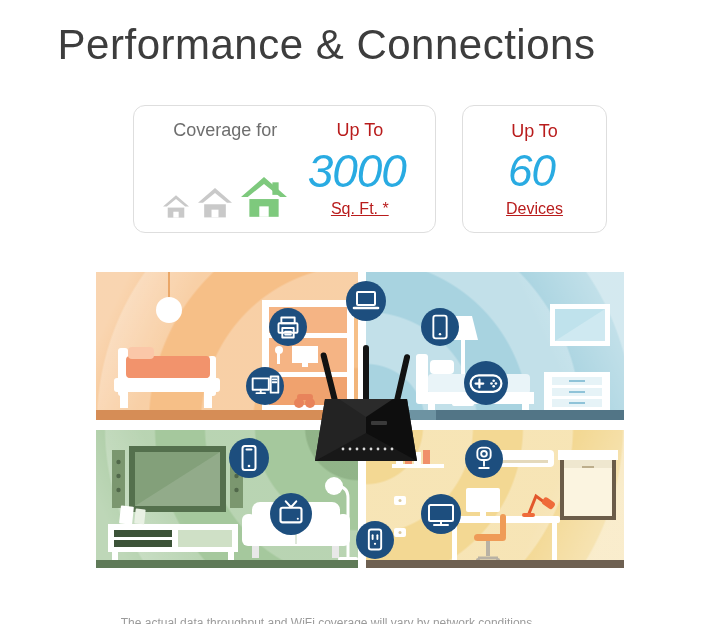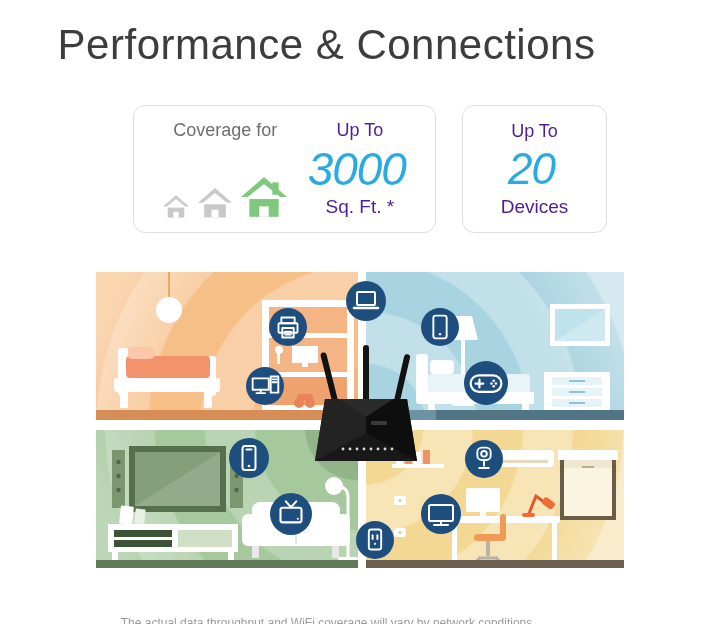--- a/index.html
+++ b/index.html
@@ -9,22 +9,22 @@
          color:#3d3d3d;letter-spacing:0.5px;line-height:1.1;}
   
   .card{position:absolute;background:#fff;border:1px solid #dedede;border-radius:12px;
         box-sizing:border-box;justify-content:center;}
   .card-coverage{left:133px;top:105px;width:303px;height:128px;display:flex;padding:13px 16px 12px 16px;}
   .cov-left{width:56%;display:flex;flex-direction:column;justify-content:space-between;align-items:center;}
   .cov-label{text-align:center;color:#6e6e6e;font-size:18px;line-height:1.25;}
   .houses{display:flex;align-items:flex-end;gap:9px;margin-bottom:1px;}
   .cov-right{width:44%;display:flex;flex-direction:column;align-items:center;
              justify-content:space-between;padding:1px 0 2px 0;}
-  .upto,.unit{color:#4c1d95;font-size:18px;}
-  .unit{font-size:19px;}
+  .upto,.unit{color:#b91c1c;font-size:18px;}
+  .unit{font-size:16px;text-decoration:underline;}
   .big-number{color:#29abe2;font-size:46px;font-weight:normal;font-style:italic;
               line-height:1;letter-spacing:-1px;padding-right:6px;}
   .card-devices{left:462px;top:105px;width:145px;height:128px;display:flex;flex-direction:column;
                 align-items:center;justify-content:space-between;padding:15px 10px 14px 10px;}
   .card-devices .big-number{font-size:44px;}
   
   .illo{position:absolute;left:96px;top:272px;width:528px;height:296px;background:#fff;}
   .room{position:absolute;overflow:hidden;}
   .room svg{position:absolute;left:0;top:0;}
   .room-tl{left:0;top:0;width:262px;height:148px;
@@ -100,21 +100,21 @@
     </div>
     <div class="cov-right">
       <div class="upto">Up To</div>
       <div class="big-number">3000</div>
       <div class="unit">Sq. Ft. *</div>
     </div>
   </div>
 
   <div class="card card-devices">
     <div class="upto">Up To</div>
-    <div class="big-number">20</div>
+    <div class="big-number">60</div>
     <div class="unit">Devices</div>
   </div>
 
   <div class="illo">
 
     <div class="room room-tl">
       <svg width="262" height="148" viewBox="0 0 262 148">
         <g>
           <rect x="72" y="0" width="2" height="26" fill="#eaa768"></rect>
           <circle cx="73" cy="38" r="13" fill="#ffffff"></circle>

